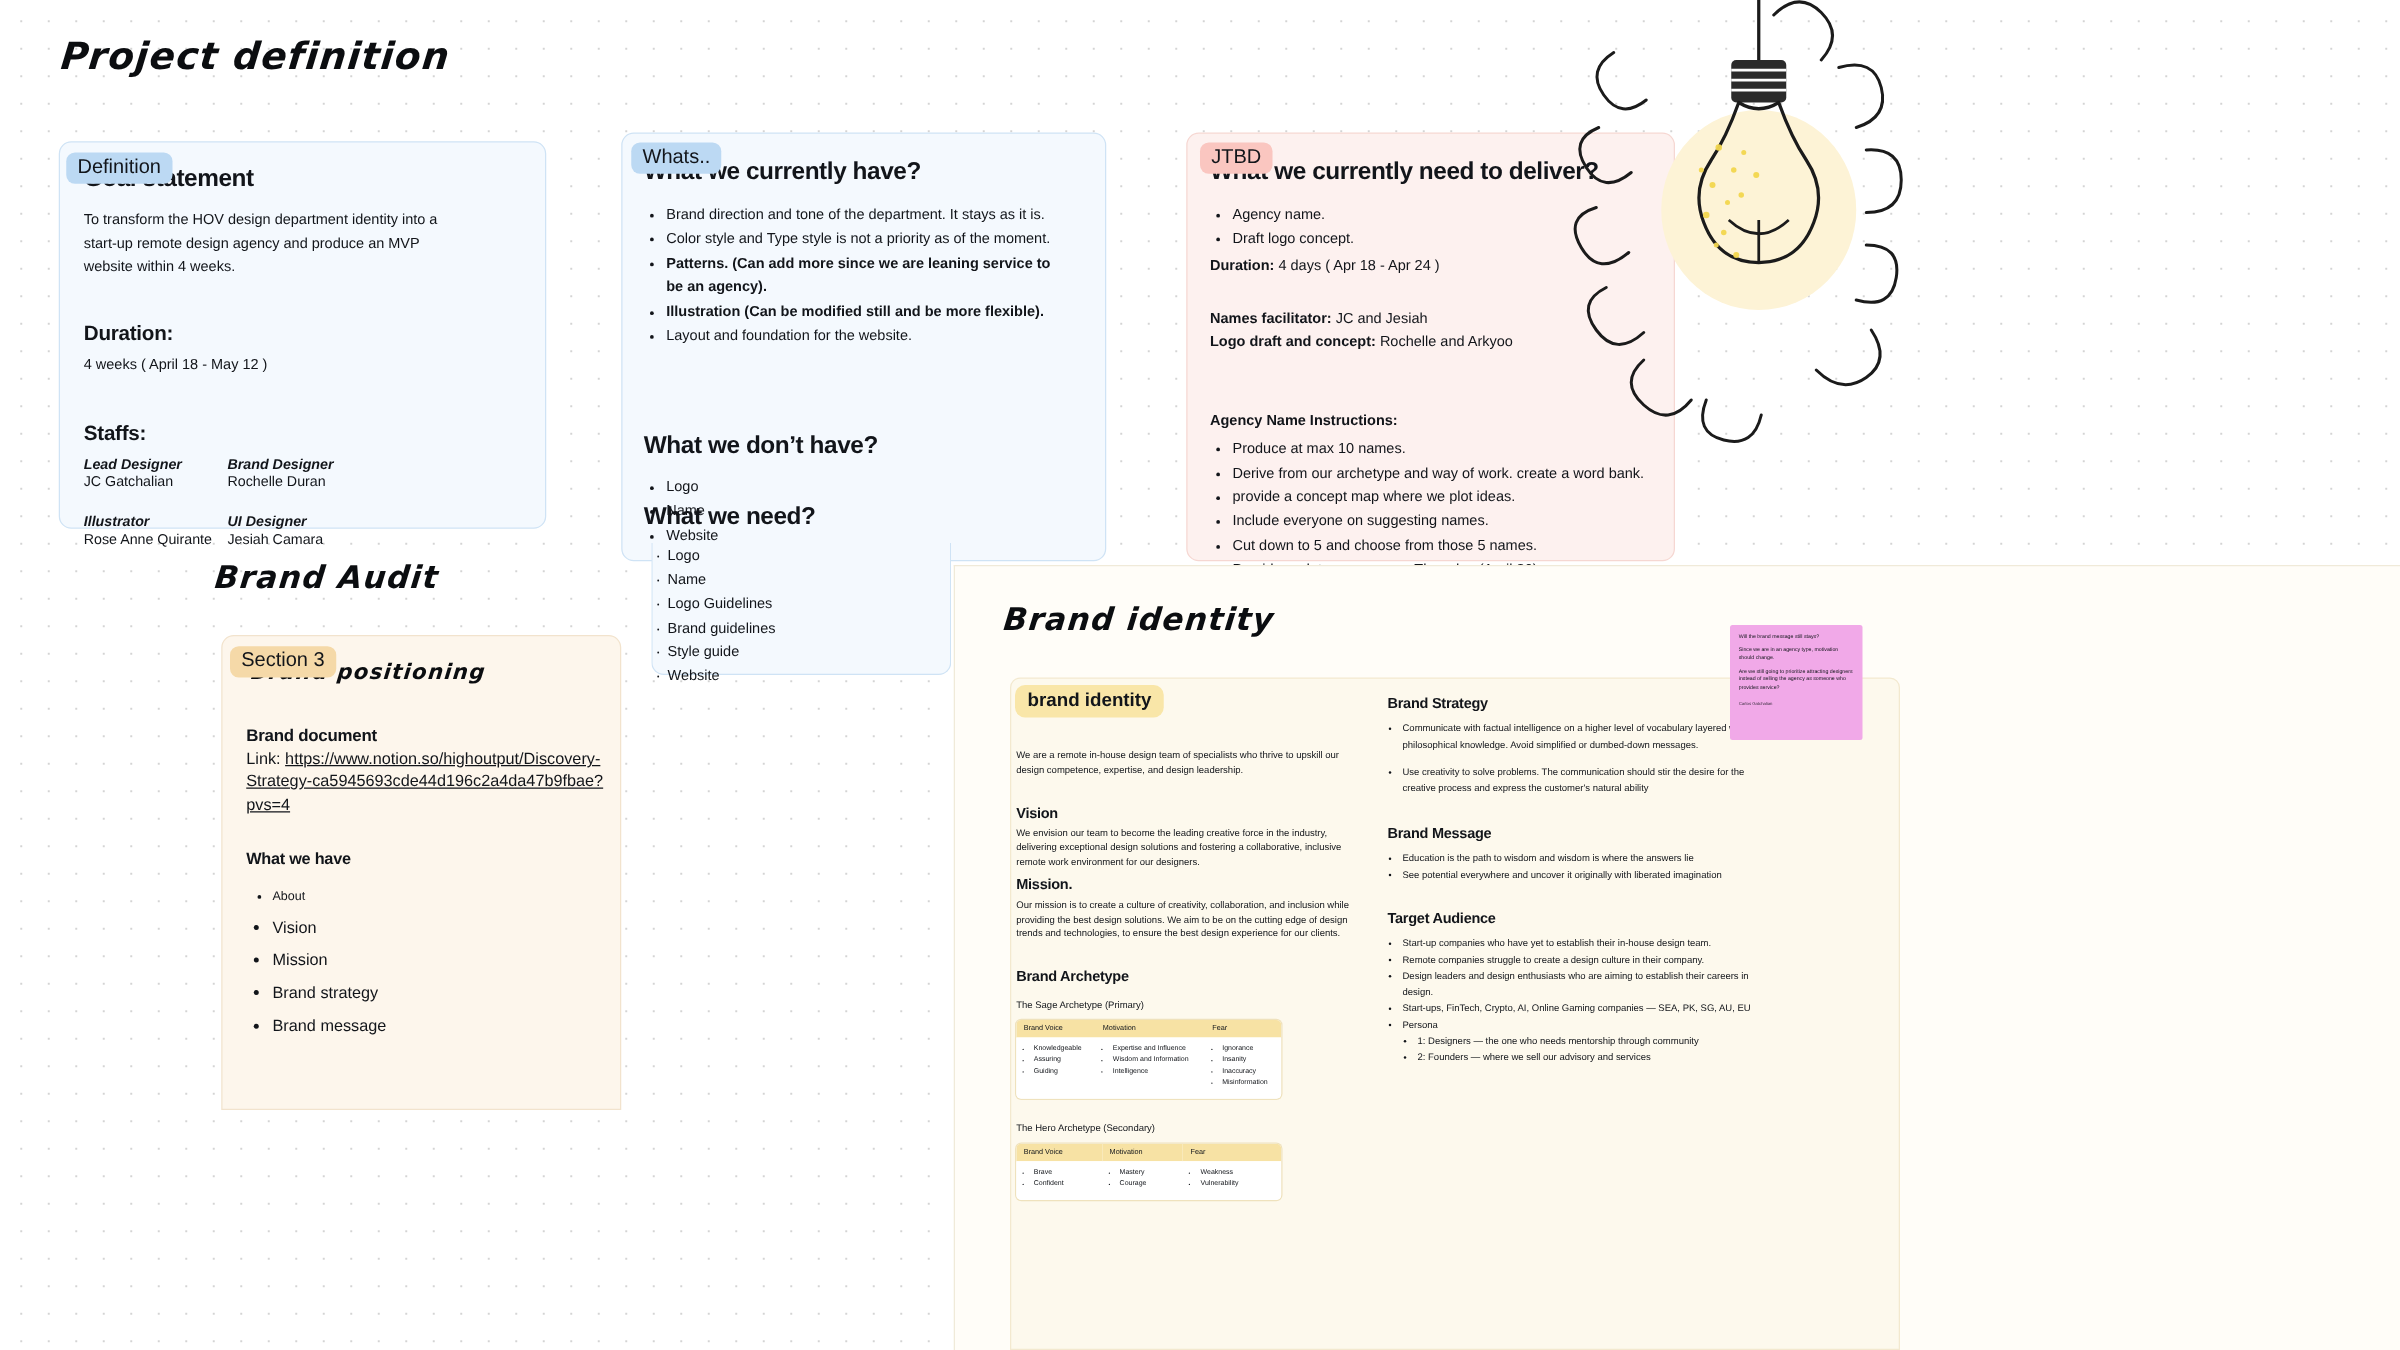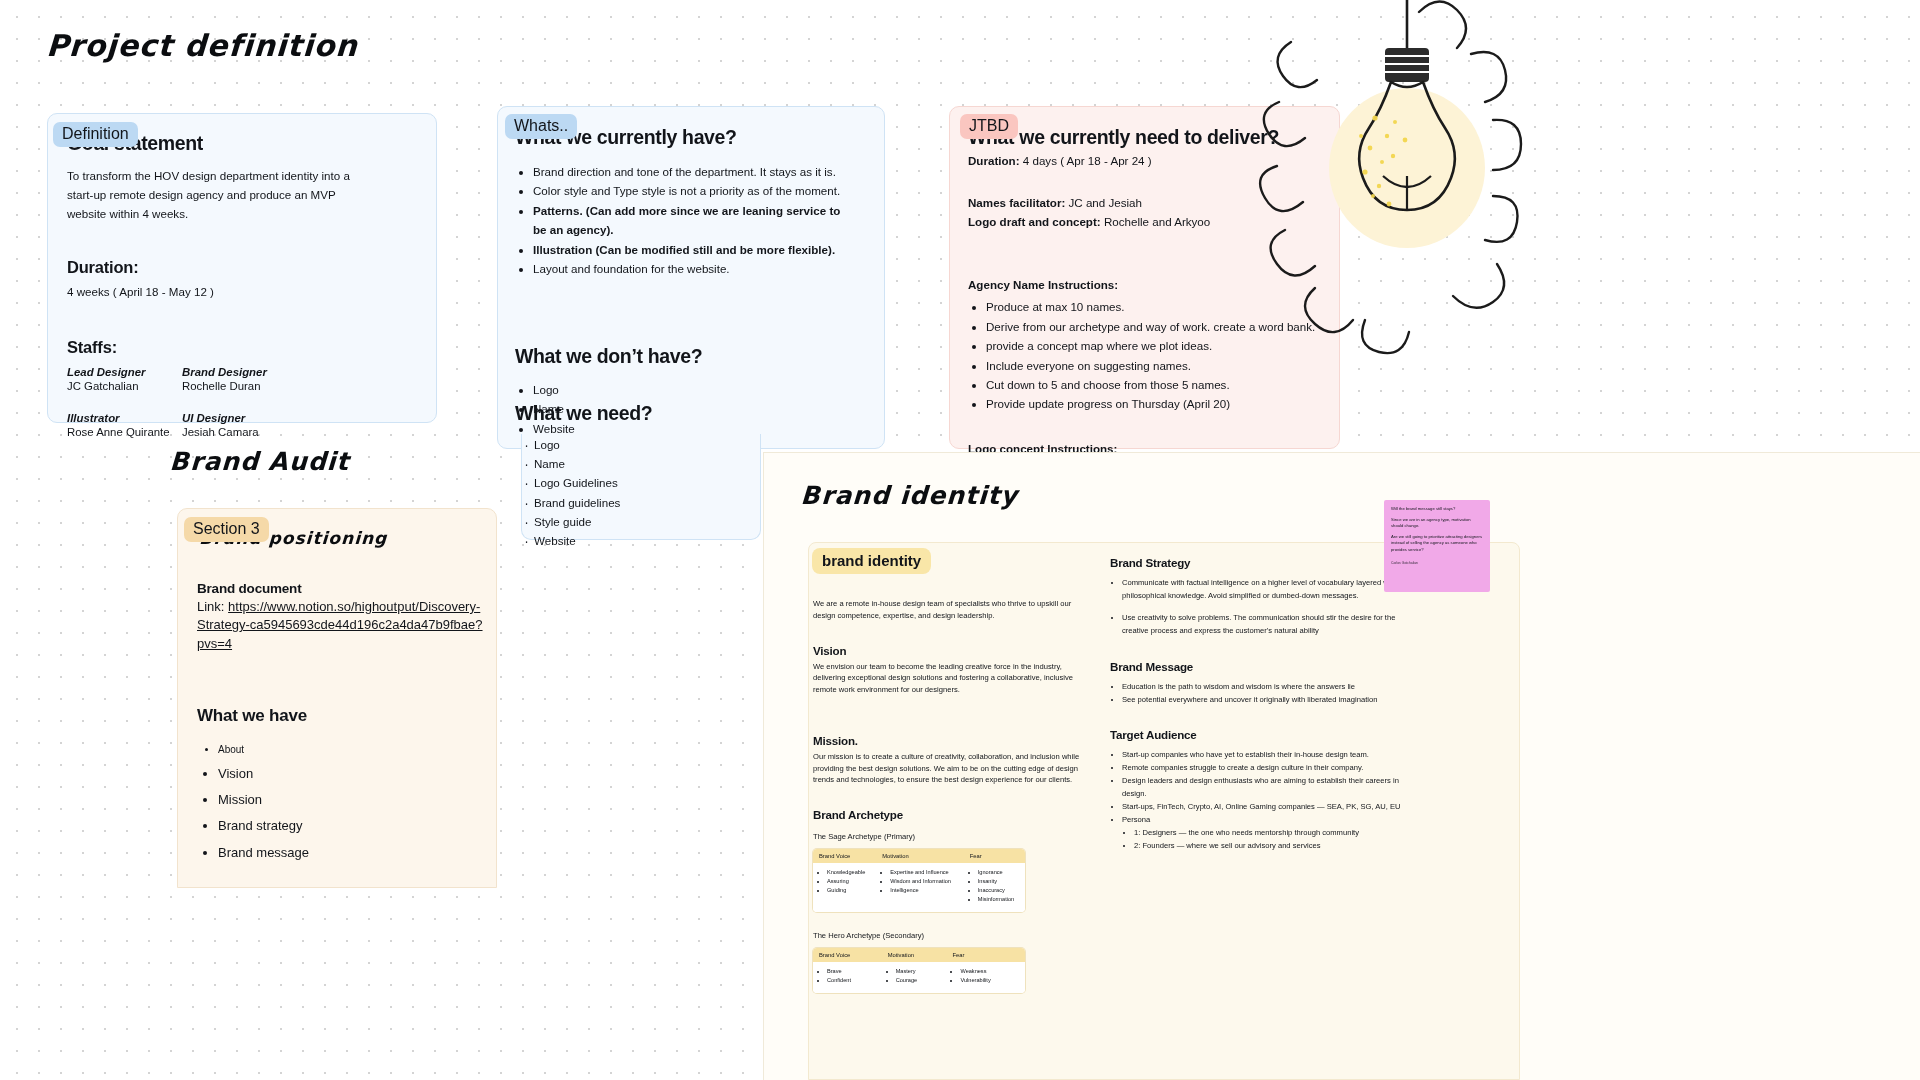--- a/index.html
+++ b/index.html
@@ -198,20 +198,24 @@
     <li>Style guide</li>
     <li>Website</li>
   </ul>
 </div>
 
 <div class="card" id="card-jtbd"></div>
 <span class="tag" id="tag-jtbd">JTBD</span>
 
 <div id="jtbd-content">
   <h2 class="cardtitle">What we currently need to deliver?</h2>
+  <ul class="bl" style="margin-top:13px">
+    <li>Agency name.</li>
+    <li>Draft logo concept.</li>
+  </ul>
   <div class="kv" style="margin-top:3px">
     <b>Duration:</b> <span>4 days ( Apr 18 - Apr 24 )</span>
   </div>
   <div class="kv" style="margin-top:23px">
     <b>Names facilitator:</b> <span>JC and Jesiah</span>
   </div>
   <div class="kv">
     <b>Logo draft and concept:</b> <span>Rochelle and Arkyoo</span>
   </div>
 
@@ -274,40 +278,40 @@
 <div class="card" id="card-section3"></div>
 <span class="tag" id="tag-section3">Section 3</span>
 
 <div id="section3-content">
   <div class="handwritten" style="font-size:17px;margin-left:4px">Brand positioning</div>
   <h3 class="sub" style="font-size:13.5px;margin-top:33px">Brand document</h3>
   <p class="body" style="font-size:13px;line-height:1.42;margin-top:2px">
     <span>Link:</span>
     <a class="link" href="#">https://www.notion.so/highoutput/Discovery-Strategy-ca5945693cde44d196c2a4da47b9fbae?pvs=4</a>
   </p>
-  <h3 class="sub" style="font-size:17px;margin-top:53px">What we have</h3>
+  <h3 class="sub" style="font-size:13px;margin-top:26px">What we have</h3>
   <ul class="bl" style="margin-top:14px;padding-left:21px">
     <li style="font-size:10px;line-height:2.03">About</li>
     <li style="font-size:13px;line-height:2.03">Vision</li>
     <li style="font-size:13px;line-height:2.03">Mission</li>
     <li style="font-size:13px;line-height:2.03">Brand strategy</li>
     <li style="font-size:13px;line-height:2.03">Brand message</li>
   </ul>
 </div>
 
 <div class="card" id="canvas-identity"></div>
 <div class="handwritten" id="title-identity">Brand identity</div>
 <div class="card" id="card-identity"></div>
 <span class="tag" id="tag-identity">brand identity</span>
 
 <div id="identity-left">
   <p class="tiny" style="margin-top:30px">We are a remote in-house design team of specialists who thrive to upskill our design competence, expertise, and design leadership.</p>
   <h3 class="tinyh" style="margin-top:22px">Vision</h3>
   <p class="tiny" style="margin-top:4px">We envision our team to become the leading creative force in the industry, delivering exceptional design solutions and fostering a collaborative, inclusive remote work environment for our designers.</p>
-  <h3 class="tinyh" style="margin-top:38px">Mission.</h3>
+  <h3 class="tinyh" style="margin-top:5px">Mission.</h3>
   <p class="tiny" style="margin-top:4px">Our mission is to create a culture of creativity, collaboration, and inclusion while providing the best design solutions. We aim to be on the cutting edge of design trends and technologies, to ensure the best design experience for our clients.</p>
   <h3 class="tinyh" style="margin-top:22px">Brand Archetype</h3>
   <p class="tiny" style="margin-top:10px">The Sage Archetype (Primary)</p>
   <table class="arch">
     <tbody>
         <tr>
       <th>Brand Voice</th>
       <th>Motivation</th>
       <th>Fear</th>
     </tr>

